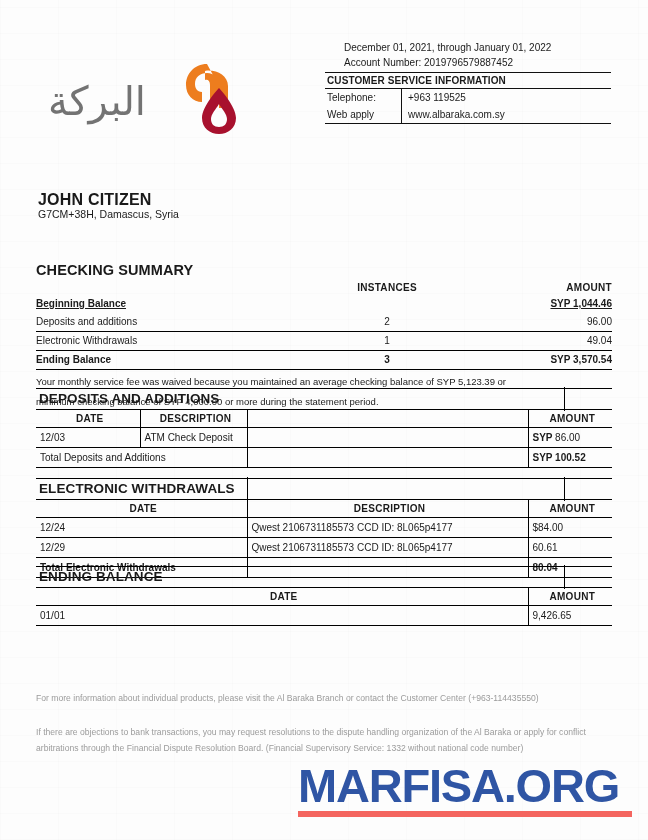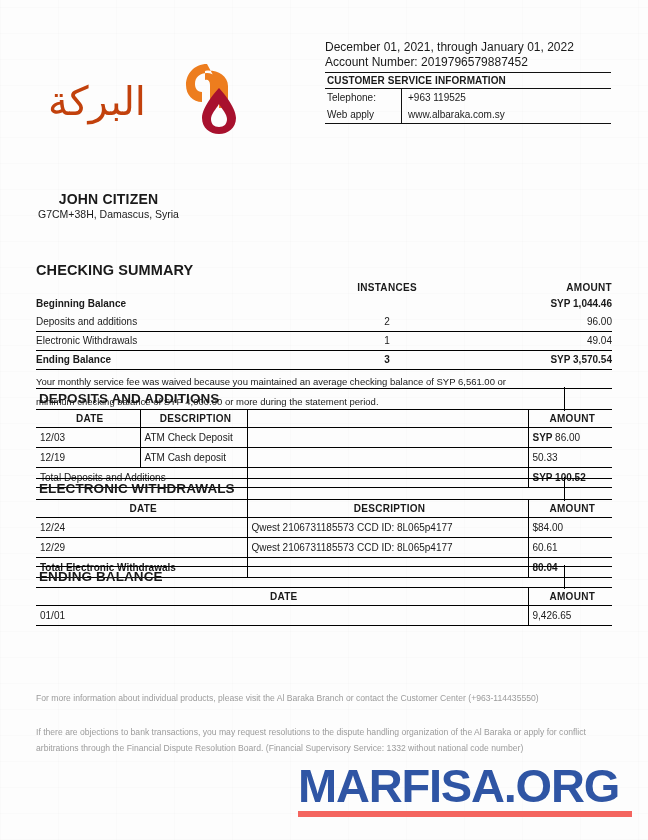--- a/index.html
+++ b/index.html
@@ -46,43 +46,44 @@
     top: 62px;
     width: 220px;
     height: 80px;
   }
   .logo-arabic {
     position: absolute;
     left: 0;
     top: 16px;
     font-family: "DejaVu Sans", sans-serif;
     font-size: 40px;
-    color: #c2410c;
+    color: #737373;
     letter-spacing: 0px;
     direction: rtl;
     line-height: 46px;
   }
   .logo-mark {
     position: absolute;
     left: 128px;
     top: 0px;
     width: 66px;
     height: 74px;
   }
 
   .acct-block {
     position: absolute;
     left: 325px;
     top: 40px;
     width: 286px;
   }
   .acct-line {
-    font-size: 12px;
+    font-size: 10px;
     line-height: 15px;
     color: #1a1a1a;
+    margin-left: 19px;
   }
   .csi-title {
     margin-top: 2px;
     border-top: 1.6px solid #111;
     border-bottom: 1.1px solid #111;
     font-size: 10px;
     font-weight: bold;
     letter-spacing: 0.1px;
     padding: 2px 0 2px 2px;
   }
@@ -100,25 +101,24 @@
   .csi-label { width: 74px; }
   .csi-value { border-left: 1.1px solid #111; padding-left: 6px !important; }
 
   
   .customer {
     position: absolute;
     left: 38px;
     top: 192px;
   }
   .customer-name {
-    font-size: 14px;
+    font-size: 16px;
     font-weight: bold;
     letter-spacing: 0.2px;
     line-height: 15px;
-    text-align: center;
   }
   .customer-addr {
     font-size: 10.5px;
     line-height: 15px;
   }
 
   
   .summary {
     position: absolute;
     left: 36px;
@@ -150,21 +150,21 @@
   }
   .c-lbl  { text-align: left; }
   .c-inst { text-align: center; width: 150px; }
   .c-amt  { text-align: right; width: 150px; }
   tr.row-rule td { border-bottom: 0.9px solid #000; }
   tr.row-strong td {
     border-top: 1.7px solid #000;
     border-bottom: 1.7px solid #000;
     font-weight: bold;
   }
-  tr.row-bold td { font-weight: bold; }
+  tr.row-bold td { font-weight: bold; text-decoration: underline; }
   .note {
     font-size: 9.5px;
     line-height: 17px;
     padding-top: 3px;
   }
 
   
   .sec { position: absolute; left: 36px; width: 576px; }
   .sec-head {
     border-top: 1.7px solid #000;
@@ -312,21 +312,21 @@
           <td class="c-inst">1</td>
           <td class="c-amt">49.04</td>
         </tr>
         <tr class="row-strong">
           <td class="c-lbl">Ending Balance</td>
           <td class="c-inst">3</td>
           <td class="c-amt">SYP 3,570.54</td>
         </tr>
       </tbody>
         </table>
-      <div class="note">Your monthly service fee was waived because you maintained an average checking balance of SYP 6,561.00 or</div>
+      <div class="note">Your monthly service fee was waived because you maintained an average checking balance of SYP 5,123.39 or</div>
       <div class="note">minimum checking balance of SYP 4,000.00 or more during the statement period.</div>
     </div>
 
     <div class="sec" style="top:388px;">
       <div class="sec-head">
         <span>DEPOSITS AND ADDITIONS</span>
         <span class="vrule" style="left:528px;"></span>
       </div>
       <table class="tx">
         <colgroup>
@@ -341,26 +341,20 @@
           <th>DESCRIPTION</th>
           <th></th>
           <th>AMOUNT</th>
         </tr>
         <tr>
           <td>12/03</td>
           <td>ATM Check Deposit</td>
           <td></td>
           <td><span class="cur">SYP </span><span>86.00</span></td>
         </tr>
-        <tr>
-          <td>12/19</td>
-          <td>ATM Cash deposit</td>
-          <td></td>
-          <td><span class="cur"></span><span>50.33</span></td>
-        </tr>
         <tr class="total">
           <td colspan="2" style="font-weight:normal">Total Deposits and Additions</td>
           <td></td>
           <td><span class="cur">SYP </span><span style="font-weight:bold">100.52</span></td>
         </tr>
       </tbody>
         </table>
     </div>
 
     <div class="sec" style="top:478px;">

